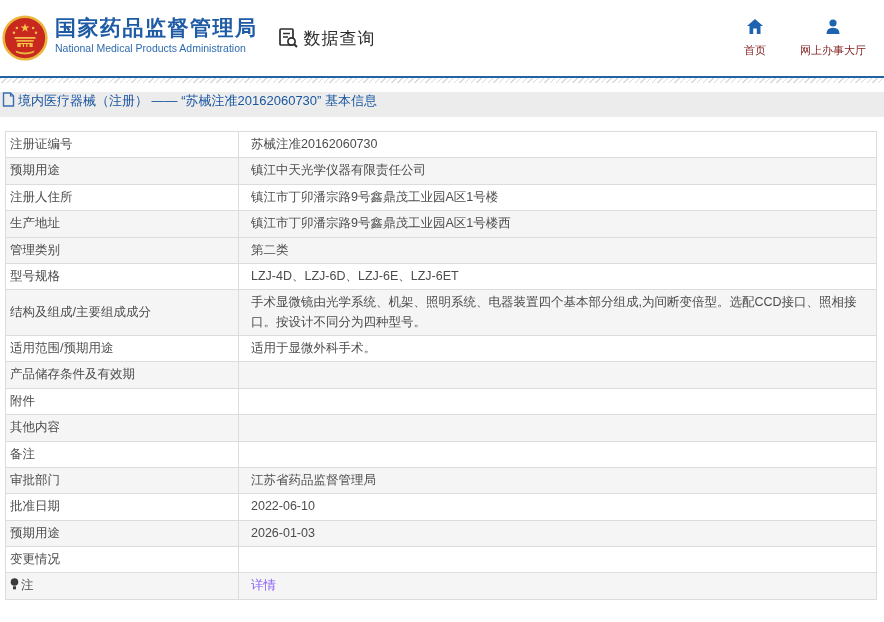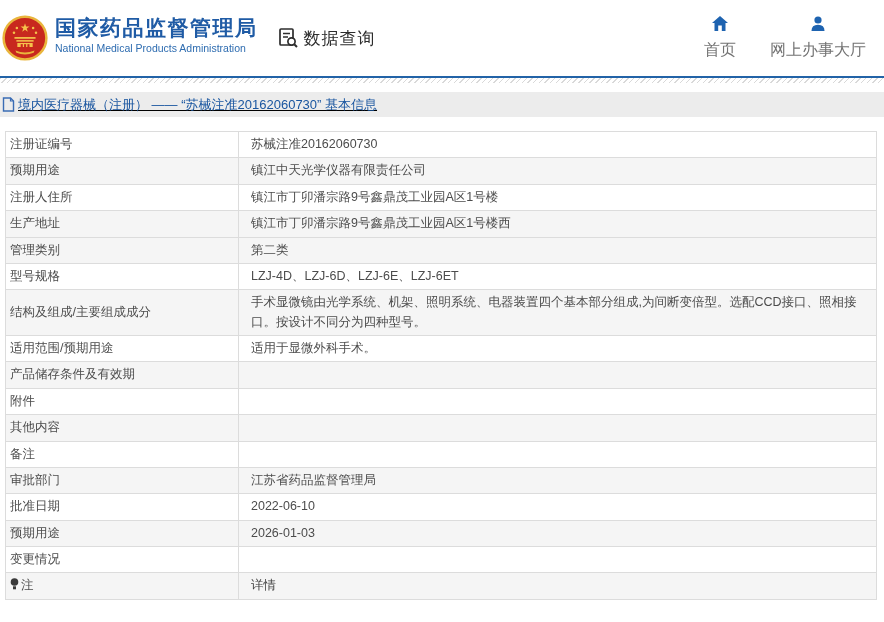--- a/index.html
+++ b/index.html
@@ -11,40 +11,40 @@
                  padding:0 18px 0 2px; border-bottom:2px solid #2263a7; background:#fff; }
   .logo-group { display:flex; cursor:pointer; }
   .emblem { width:46px; height:46px; flex:0 0 auto; }
   .logo-text { margin-left:7px; }
   .logo-title { font-size:21px; font-weight:bold; color:#1f5ba5; letter-spacing:1.5px; line-height:1.25; }
   .logo-sub { font-size:10.5px; color:#2e6cb0; margin-top:1px; }
   .data-query { display:flex; align-items:center; margin-left:18px; cursor:pointer; }
   .data-query span { font-size:17px; color:#2d2d2d; margin-left:4px; letter-spacing:1px; }
   .header-nav { margin-left:auto; display:flex; gap:34px; }
   .nav-item { display:flex; flex-direction:column; align-items:center; cursor:pointer; text-decoration:none; }
-  .nav-item .nav-label { font-size:16px; color:#737373; margin-top:8px; white-space:nowrap; }
+  .nav-item .nav-label { font-size:11px; color:#7f1d1d; margin-top:8px; white-space:nowrap; }
 
   
   .hatch-strip { height:5px; width:100%;
                  background:repeating-linear-gradient(135deg,#d9d9d9 0 1px,#ffffff 1px 4px); }
 
   
   .breadcrumb-bar { margin-top:9px; height:25px; background:#ececec;
-                    display:flex; align-items:center; padding-left:2px;text-decoration:underline; }
+                    display:flex; align-items:flex-start; padding-left:2px; }
   .breadcrumb-bar .crumb-text { font-size:13px; color:#1a56a0; margin-left:3px; }
 
   
   .info-table { border-collapse:collapse; width:872px; margin:14px 0 0 5px;
                 table-layout:fixed; font-size:12.5px; color:#4c4c4c; }
   .info-table td { border:1px solid #dcdcdc; vertical-align:middle; line-height:1.55; }
   .info-table tr { height:26px; }
   .info-table tr.alt { background:#f5f5f5; }
   td.cell-label { width:233px; padding:3px 12px 3px 4px; color:#4c4c4c; }
   td.cell-value { padding:3px 6px 3px 12px; }
-  td.cell-value a { color:#404040; text-decoration:none; cursor:pointer; }
+  td.cell-value a { color:#8b5cf6; text-decoration:none; cursor:pointer; }
   .bulb { display:inline-block; vertical-align:-1px; margin-right:2px; }
 </style>
 </head>
 <body>
 
 <header class="site-header">
   <div class="logo-group">
     <svg class="emblem" viewBox="0 0 48 48">
       <circle cx="24" cy="24" r="22.3" fill="#c8281e"></circle>
       <circle cx="24" cy="24" r="22.3" fill="none" stroke="#e9b53c" stroke-width="2.6"></circle>

